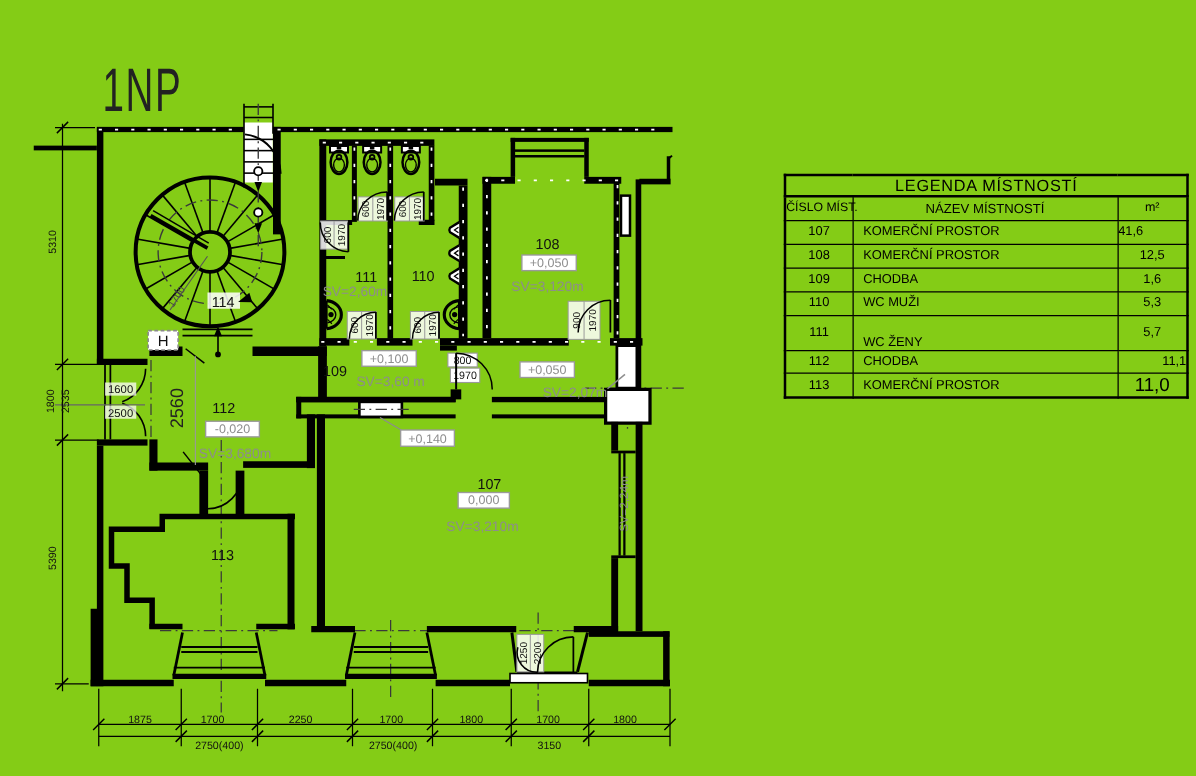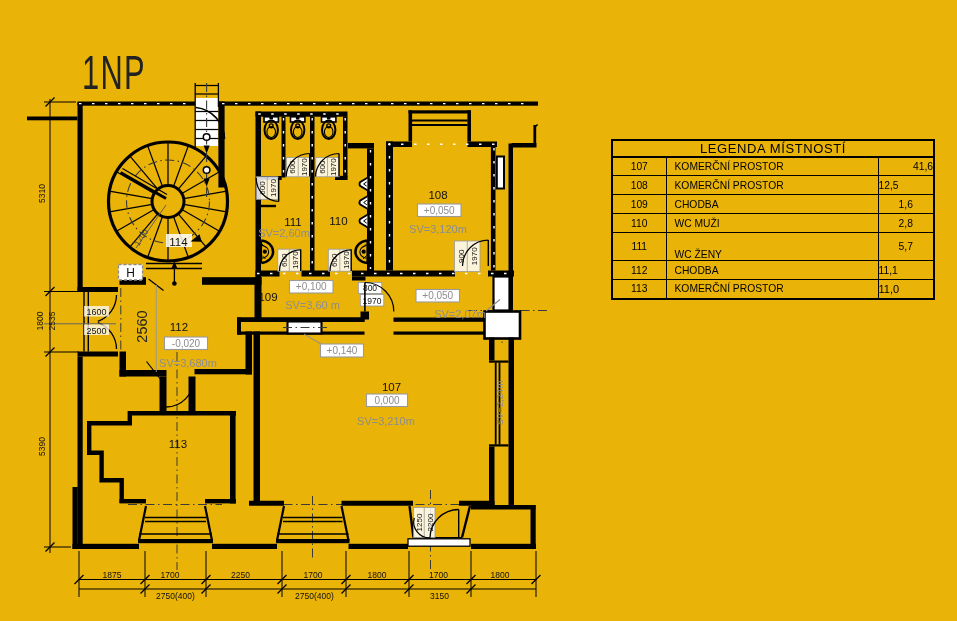--- a/index.html
+++ b/index.html
@@ -1,17 +1,17 @@
 <!DOCTYPE html>
 <html><head>
 <meta charset="utf-8">
 <style>
 html,body{margin:0;padding:0;background:#fff;width:957px;height:621px;overflow:hidden}
 body,div,td,th{font-family:"Liberation Sans",sans-serif}
-#wrap{position:relative;width:957px;height:621px;background:#eab308}
+#wrap{position:relative;width:957px;height:621px;background:#84cc16}
 svg text{font-family:"Liberation Sans",sans-serif}
 table{border-collapse:collapse}
 </style>
 </head>
 <body>
 <div id="wrap">
 <svg width="957" height="621" viewBox="0 0 957 621" style="position:absolute;left:0;top:0">
 
 <g transform="translate(82,88.5) scale(0.63,1)">
         <text x="0" y="0" font-size="49" fill="#222" font-family="Liberation Sans" letter-spacing="2">1NP</text>
@@ -541,63 +541,68 @@
 
 <text x="500" y="578" font-size="8.5" fill="#111" text-anchor="middle" font-weight="normal">1800</text>
 
 <text x="175.5" y="599" font-size="8.5" fill="#111" text-anchor="middle" font-weight="normal">2750(400)</text>
 
 <text x="314.5" y="599" font-size="8.5" fill="#111" text-anchor="middle" font-weight="normal">2750(400)</text>
 
 <text x="439.5" y="599" font-size="8.5" fill="#111" text-anchor="middle" font-weight="normal">3150</text>
 </svg>
 
-<div style="position:absolute;left:611px;top:138.5px;width:324px">
+<div style="position:absolute;left:627px;top:138.5px;width:324px">
 <table style="width:322px;border:2.5px solid #000;table-layout:fixed">
         <colgroup>
           <col style="width:54px">
           <col style="width:212px">
           <col style="width:56px">
         </colgroup>
 <tbody>
           <tr>
             <td colspan="3" style="border:2px solid #000;height:12px;text-align:center;font-size:13px;letter-spacing:0.6px;padding:0;white-space:nowrap">LEGENDA MÍSTNOSTÍ</td>
           </tr>
 <tr>
+<td style="border:1.5px solid #000;width:53px;height:18.5px;text-align:center;font-size:9.8px;padding:0;white-space:nowrap">ČÍSLO MÍST.</td>
+<td style="border:1.5px solid #000;width:206px;text-align:center;font-size:10.5px;padding:0;white-space:nowrap">NÁZEV MÍSTNOSTÍ</td>
+<td style="border:1.5px solid #000;width:50px;text-align:center;font-size:10px;padding:0;white-space:nowrap">m²</td>
+</tr>
+<tr>
             <td style="border:1.5px solid #000;height:17.9px;text-align:center;font-size:10.3px;padding:0;white-space:nowrap">107</td>
             <td style="border:1.5px solid #000;font-size:10.3px;padding:0 0 0 8px;white-space:nowrap">KOMERČNÍ PROSTOR</td>
-            <td style="border:1.5px solid #000;text-align:right;font-size:10.3px;padding:0;white-space:nowrap">41,6</td>
+            <td style="border:1.5px solid #000;text-align:left;font-size:10.3px;padding:0;white-space:nowrap">41,6</td>
           </tr>
 <tr>
             <td style="border:1.5px solid #000;height:17.9px;text-align:center;font-size:10.3px;padding:0;white-space:nowrap">108</td>
             <td style="border:1.5px solid #000;font-size:10.3px;padding:0 0 0 8px;white-space:nowrap">KOMERČNÍ PROSTOR</td>
-            <td style="border:1.5px solid #000;font-size:10.3px;padding:0;white-space:nowrap">12,5</td>
+            <td style="border:1.5px solid #000;text-align:center;font-size:10.3px;padding:0;white-space:nowrap">12,5</td>
           </tr>
 <tr>
             <td style="border:1.5px solid #000;height:17.9px;text-align:center;font-size:10.3px;padding:0;white-space:nowrap">109</td>
             <td style="border:1.5px solid #000;font-size:10.3px;padding:0 0 0 8px;white-space:nowrap">CHODBA</td>
             <td style="border:1.5px solid #000;text-align:center;font-size:10.3px;padding:0;white-space:nowrap">1,6</td>
           </tr>
 <tr>
             <td style="border:1.5px solid #000;height:17.9px;text-align:center;font-size:10.3px;padding:0;white-space:nowrap">110</td>
             <td style="border:1.5px solid #000;font-size:10.3px;padding:0 11px 0 8px;white-space:nowrap">WC MUŽI</td>
-            <td style="border:1.5px solid #000;text-align:center;font-size:10.3px;padding:0;white-space:nowrap">2,8</td>
+            <td style="border:1.5px solid #000;text-align:center;font-size:10.3px;padding:0;white-space:nowrap">5,3</td>
           </tr>
 <tr>
             <td style="border:1.5px solid #000;height:17.9px;text-align:center;font-size:10.3px;padding:0;white-space:nowrap">111</td>
             <td style="border:1.5px solid #000;font-size:10.3px;padding:16px 0 0 8px;white-space:nowrap">WC ŽENY</td>
             <td style="border:1.5px solid #000;text-align:center;font-size:10.3px;padding:0;white-space:nowrap">5,7</td>
           </tr>
 <tr>
             <td style="border:1.5px solid #000;height:17.9px;text-align:center;font-size:10.3px;padding:0;white-space:nowrap">112</td>
             <td style="border:1.5px solid #000;font-size:10.3px;padding:0 0 0 8px;white-space:nowrap">CHODBA</td>
-            <td style="border:1.5px solid #000;text-align:left;font-size:10.3px;padding:0;white-space:nowrap">11,1</td>
+            <td style="border:1.5px solid #000;text-align:right;font-size:10.3px;padding:0;white-space:nowrap">11,1</td>
           </tr>
 <tr>
             <td style="border:1.5px solid #000;height:17.9px;text-align:center;font-size:10.3px;padding:0;white-space:nowrap">113</td>
             <td style="border:1.5px solid #000;font-size:10.3px;padding:0 0 0 8px;white-space:nowrap">KOMERČNÍ PROSTOR</td>
-            <td style="border:1.5px solid #000;font-size:11px;padding:0;white-space:nowrap">11,0</td>
+            <td style="border:1.5px solid #000;text-align:center;font-size:15px;padding:0;white-space:nowrap">11,0</td>
           </tr>
 
 </tbody>
       </table>
 </div>
 </div>
 
 </body></html>

